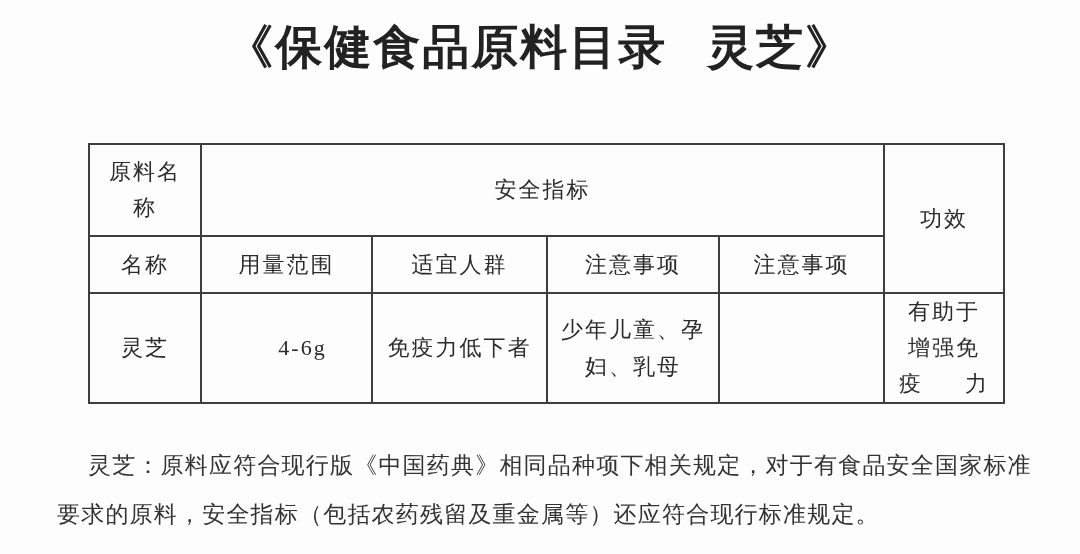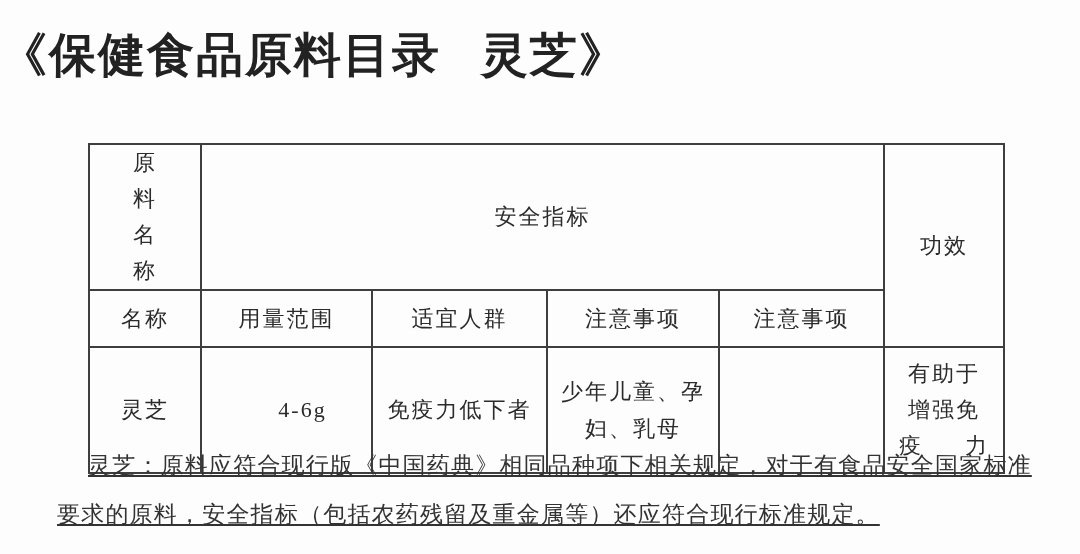--- a/index.html
+++ b/index.html
@@ -14,24 +14,24 @@
     height: 554px;
     background: #fdfdfd;
     font-family: "Liberation Serif", "DejaVu Serif", serif;
     color: #2b2b2b;
     overflow: hidden;
   }
 
   
   .doc-title {
     position: absolute;
-    top: 24px;
+    top: 16px;
     left: 0;
     width: 100%;
-    text-align: left;
+    text-align: center;
     font-size: 47px;
     font-weight: bold;
     letter-spacing: 2px;
     word-spacing: 26px; 
     color: #222222;
     font-family: "Liberation Serif", "DejaVu Serif", serif;
   }
 
   
   table.doc-table {
@@ -61,21 +61,21 @@
     letter-spacing: 2px;
     color: #2b2b2b;
   }
 
   .doc-table tr.hrow1 { height: 92px; }
   .doc-table tr.hrow2 { height: 57px; }
   .doc-table tr.drow  { height: 104px; }
 
   
   .th-material {
-    padding: 0 36px;
+    padding: 0 12px;
     line-height: 36px;
   }
 
   .th-efficacy { font-size: 23px; margin-left: 7px; }
 
   .cell-name { font-size: 21px; }
 
   .cell-range {
     font-size: 24px;
     letter-spacing: 0.5px;
@@ -92,39 +92,39 @@
     padding: 0 6px;
     line-height: 37px;
     text-align: justify;
     text-align-last: center;
   }
 
   
   .cell-efficacy {
     font-size: 20px;
     letter-spacing: 2px;
-    padding: 8px 14px;
+    padding: 0 14px;
     line-height: 36px;
     text-align: justify;
     text-align-last: justify;
   }
 
   
   .footnote {
     position: absolute;
     left: 57px;
     top: 441px;
     width: 985px;
     font-size: 23px;
     line-height: 49px;
     letter-spacing: 1.2px;
     color: #333333;
   }
 
-  .fn-line { white-space: nowrap; text-decoration: underline; }
+  .fn-line { white-space: nowrap; }
   .fn-first { text-indent: 31px; }
 </style>
 </head>
 <body>
 
 <div class="page">
 
   <h1 class="doc-title">《保健食品原料目录 灵芝》</h1>
 
   <table class="doc-table">

